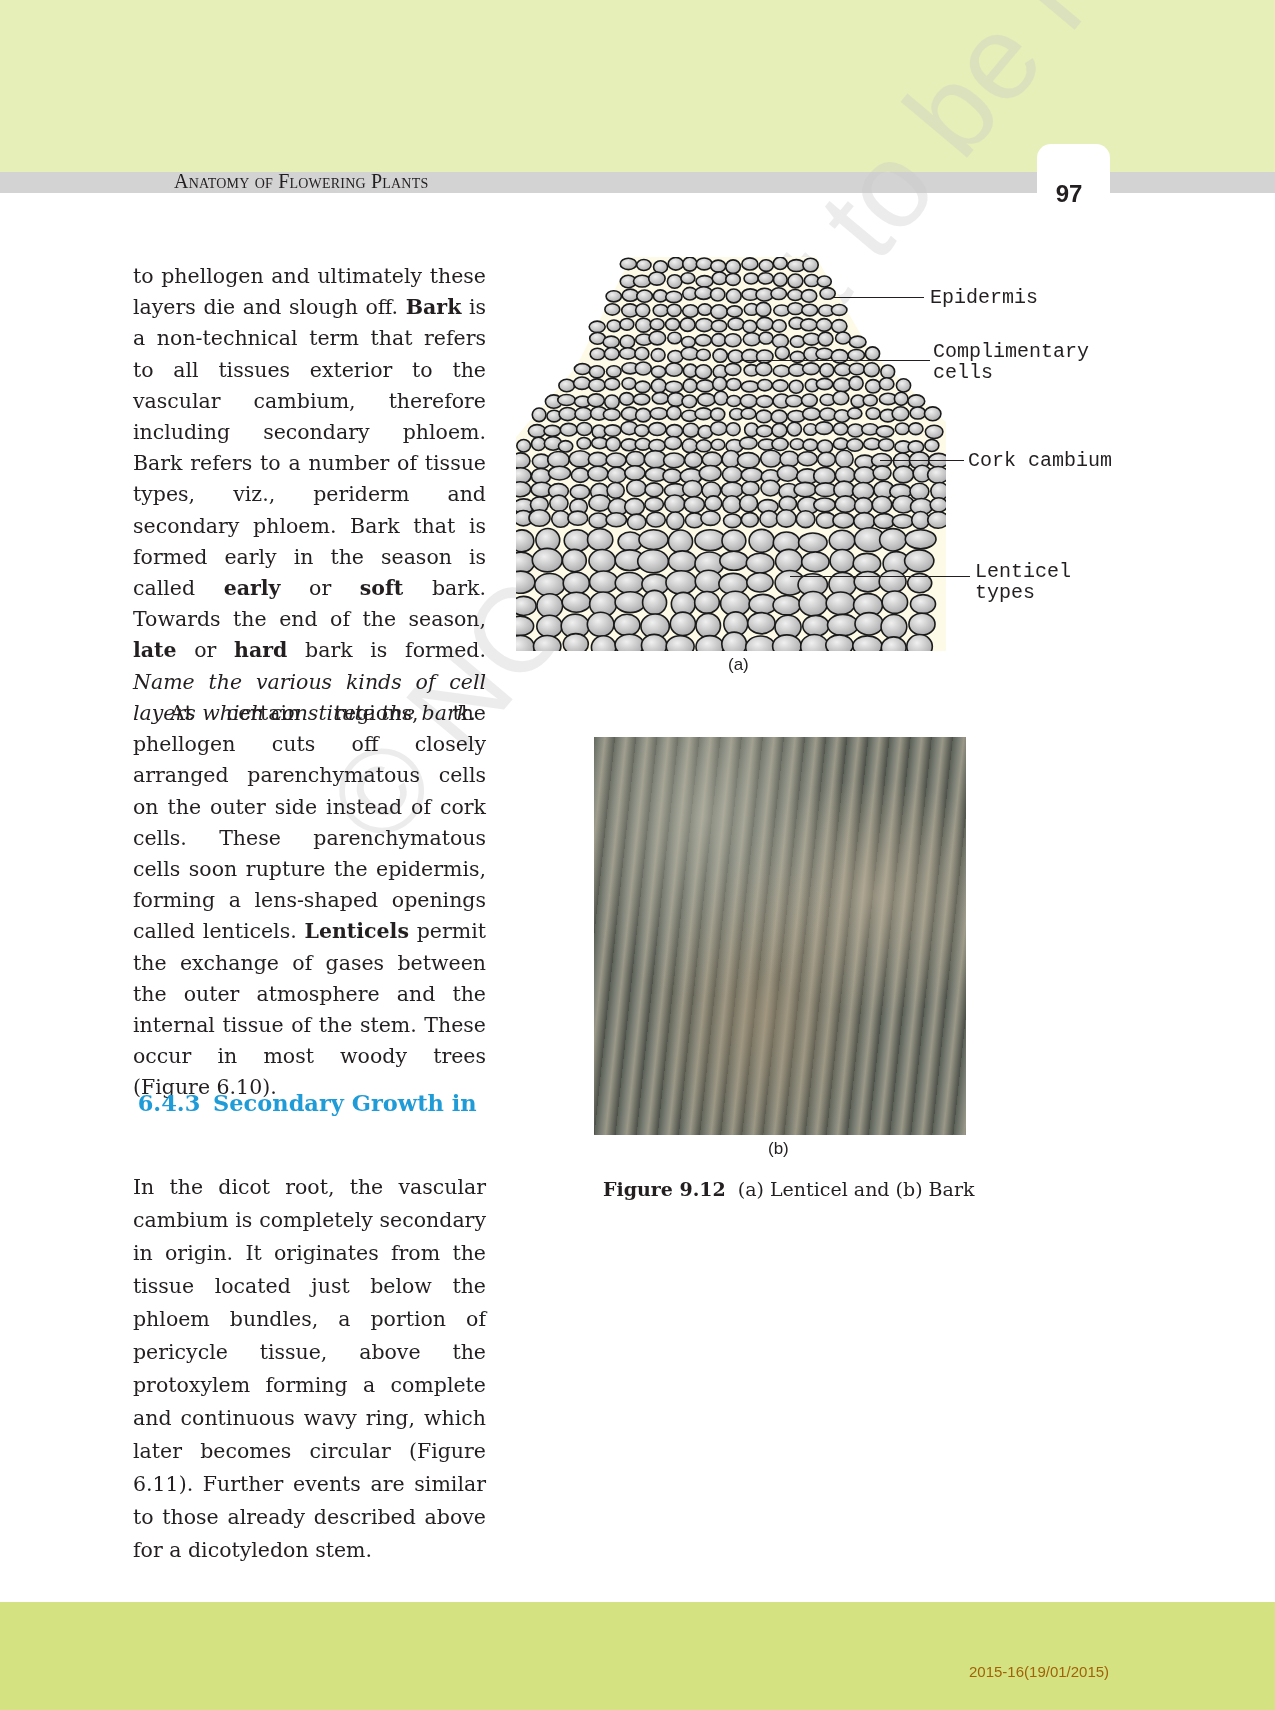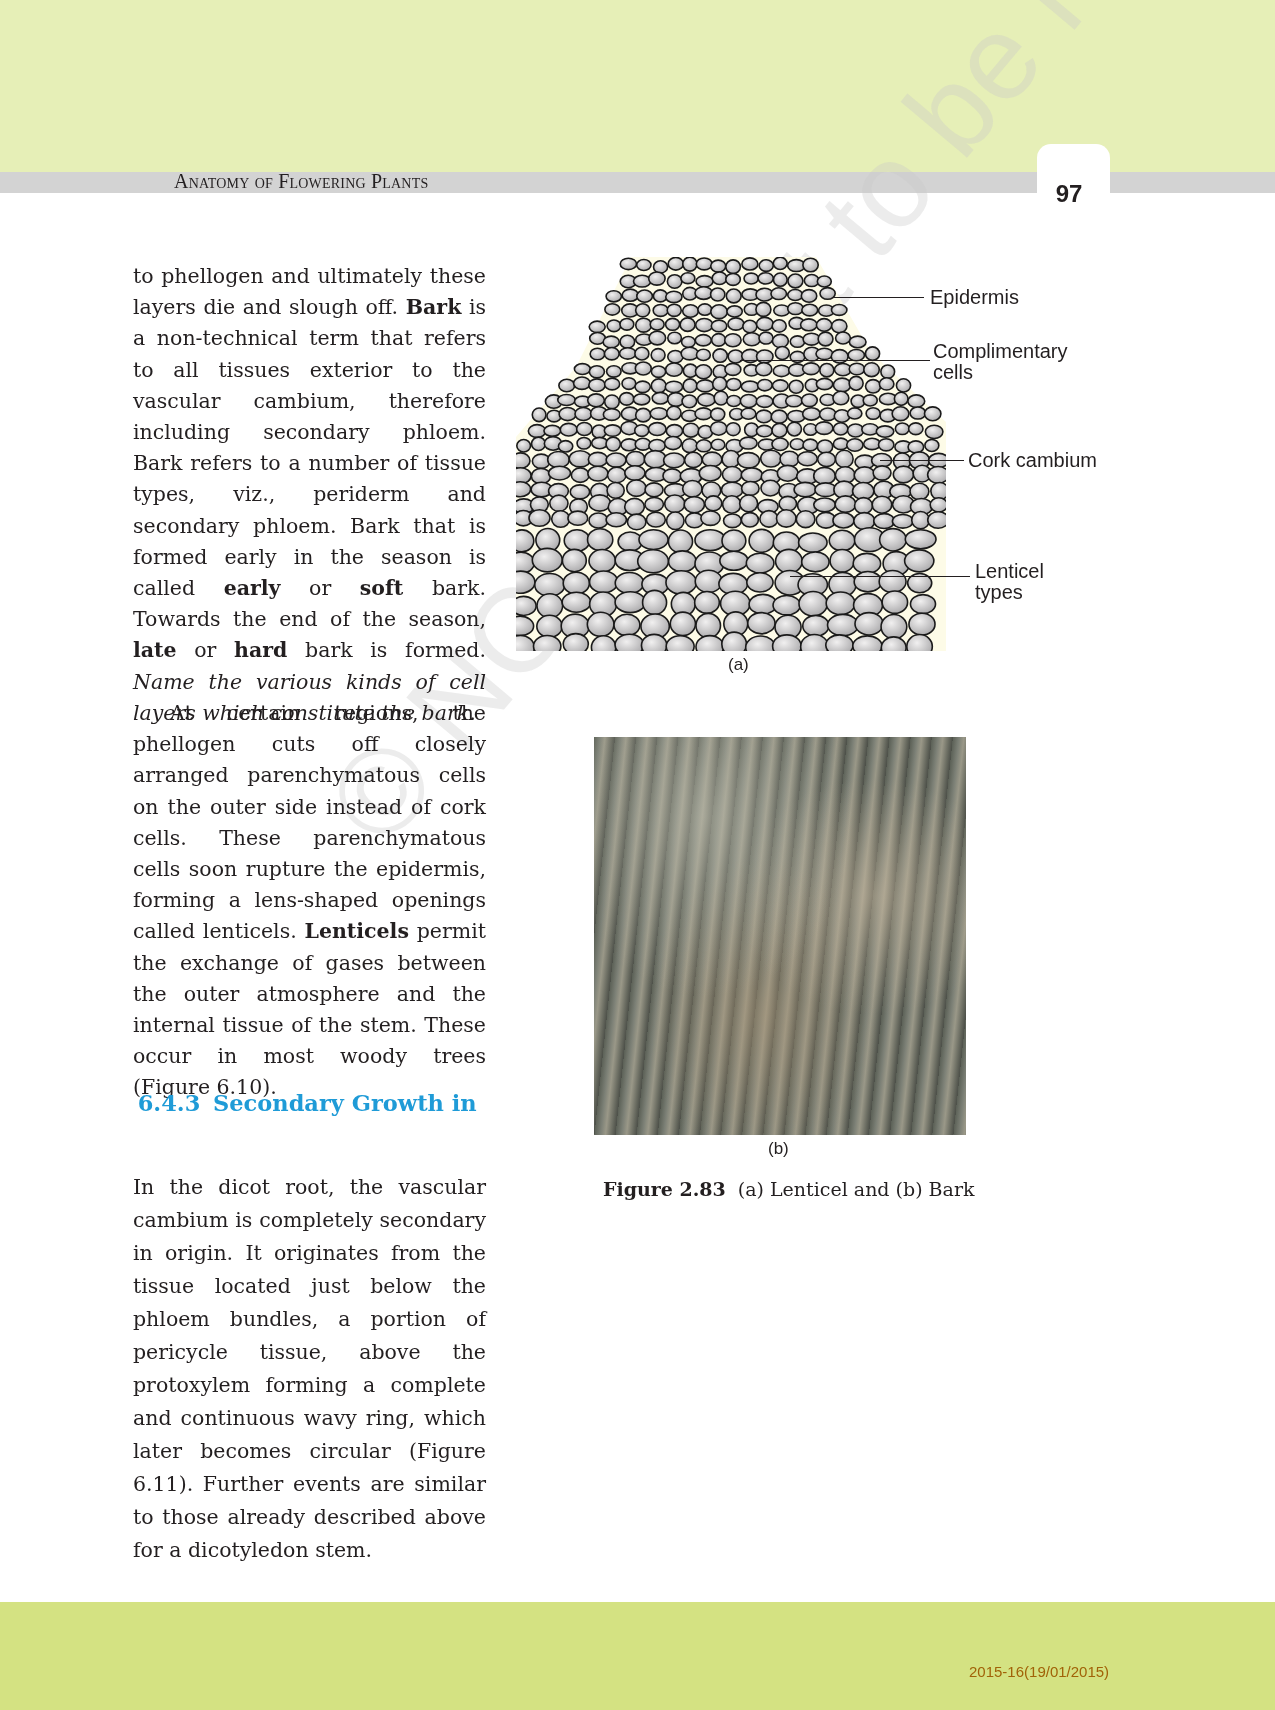--- a/index.html
+++ b/index.html
@@ -24,21 +24,21 @@
   .col i { font-style:italic; }
   #col1 { top:253px; }
   #col2 { top:690px; }
   #col3 { top:1163px; line-height:33px; }
   .section-heading { position:absolute; left:125px; top:1088px; width:380px; color:#1f9bd7;
                      font-weight:bold; font-size:22.5px; line-height:31px; }
   .section-heading .num { display:inline-block; width:88px;text-align:center; }
   .section-heading .title-line2 { padding-left:88px; display:block; }
 
   .figure-a { position:absolute; left:516px; top:257px; width:430px; height:394px; }
-  .fig-label { position:absolute; font-family:Liberation Sans, sans-serif; font-size:20px; color:#231f20; line-height:21px; }
+  .fig-label { position:absolute; font-family:Liberation Mono, monospace; font-size:20px; color:#231f20; line-height:21px; }
   .leader { position:absolute; height:1.3px; background:#231f20; }
   .sub-label { position:absolute; font-family:"Liberation Sans", sans-serif; font-size:17px; color:#231f20; }
   .figure-b { position:absolute; left:594px; top:737px; width:372px; height:398px;
               background:
                radial-gradient(ellipse at 30% 20%, rgba(190,190,175,0.55) 0, rgba(0,0,0,0) 40%),
                radial-gradient(ellipse at 75% 40%, rgba(200,185,160,0.5) 0, rgba(0,0,0,0) 35%),
                radial-gradient(ellipse at 45% 70%, rgba(170,150,120,0.5) 0, rgba(0,0,0,0) 40%),
                repeating-linear-gradient(96deg, #5c6157 0px, #7c8076 6px, #9a9888 11px, #6b6d62 17px, #4d5049 21px),
                #7a7a6c; }
   .figure-caption { position:absolute; left:603px; top:1178px; font-size:19px; color:#231f20; white-space:nowrap; }
@@ -577,17 +577,17 @@
 <div class="leader" style="left:790px; top:576px; width:180px;"></div>
 <div class="fig-label" style="left:975px; top:561px;">Lenticel</div>
 <div class="fig-label" style="left:975px; top:582px;">types</div>
 
 <div class="sub-label" style="left:728px; top:655px;">(a)</div>
 
 <div class="figure-b" title="Photograph of tree bark"></div>
 <div class="sub-label" style="left:768px; top:1139px;">(b)</div>
 
 <div class="figure-caption">
-  <b>Figure 2.83</b><span>(a) Lenticel and (b) Bark</span>
+  <b>Figure 9.12</b><span>(a) Lenticel and (b) Bark</span>
 </div>
 
 <div class="bottom-band"></div>
 <div class="footer-date">2015-16(19/01/2015)</div>
 
 </body></html>

